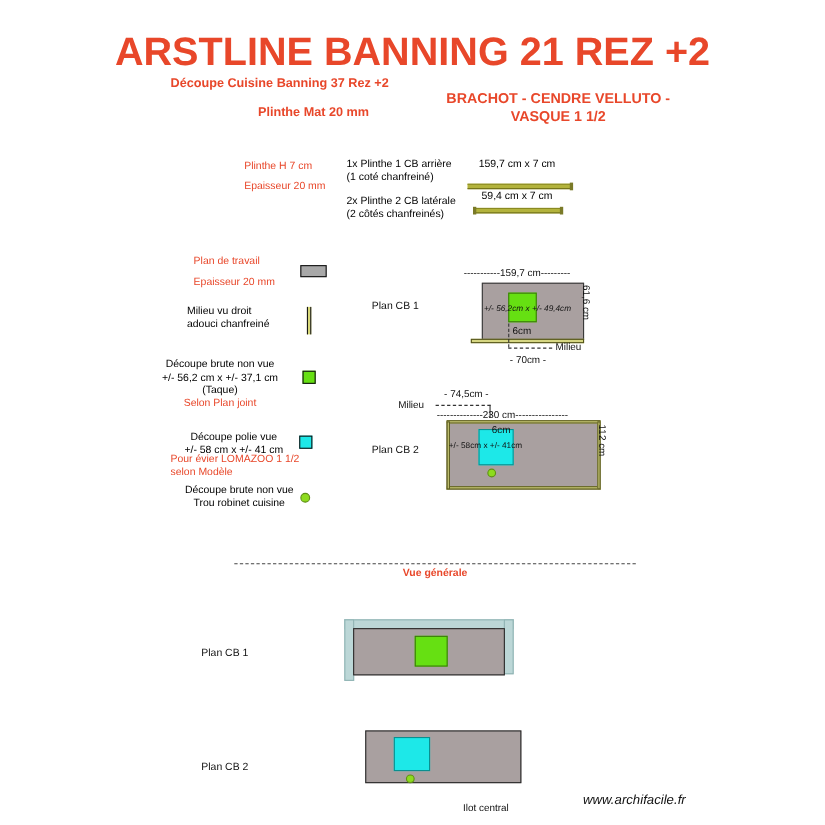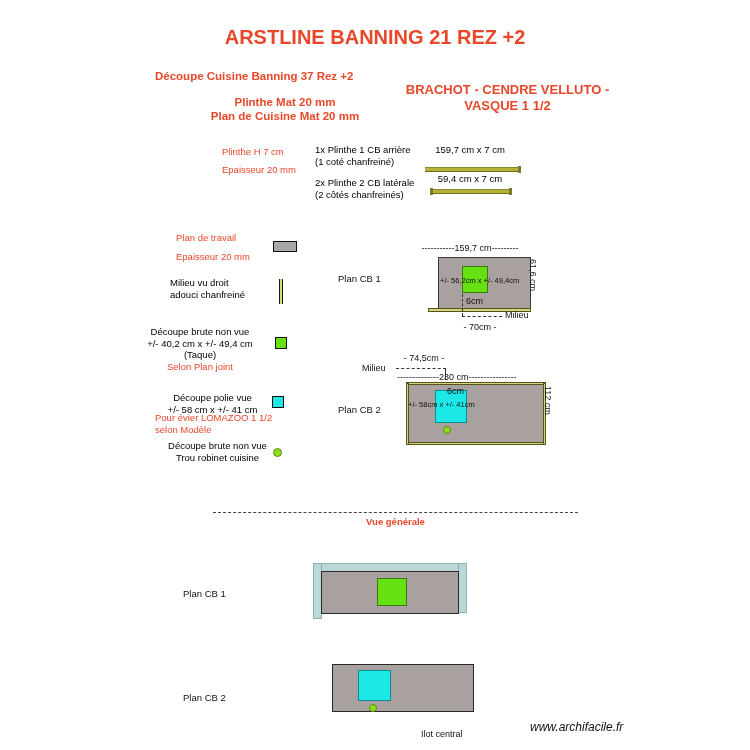--- a/index.html
+++ b/index.html
@@ -15,21 +15,21 @@
     overflow: hidden;
   }
   .abs { position: absolute; }
   .red { color: #e8472a; }
   .bold { font-weight: bold; }
   .ctr { text-align: center; }
 
   
   #main-title {
     left: 0; top: 26px; width: 750px;
-    font-size: 20px; font-weight: bold;
+    font-size: 36px; font-weight: bold;
     letter-spacing: 0px;
   }
   #subtitle-1 {
     left: 155px; top: 70px; width: 260px;
     font-size: 11.5px; font-weight: bold;
   }
   #subtitle-2 {
     left: 155px; top: 95px; width: 260px;
     font-size: 11.5px; font-weight: bold; line-height: 14px;
   }
@@ -128,21 +128,20 @@
 </style>
 </head>
 <body>
 
 <div class="abs ctr red bold" id="main-title">ARSTLINE BANNING 21 REZ +2</div>
 
 <div class="abs red" id="subtitle-1">Découpe Cuisine Banning 37 Rez +2</div>
 
 <div class="abs red ctr" id="subtitle-2">
   <div>Plinthe Mat 20 mm</div>
-  <div>Plan de Cuisine Mat 20 mm</div>
 </div>
 
 <div class="abs red ctr" id="client-title">
   <div>BRACHOT - CENDRE VELLUTO -</div>
   <div>VASQUE 1 1/2</div>
 </div>
 
 <div class="abs red legend-lbl" style="left:222px; top:146px;">Plinthe H 7 cm</div>
 <div class="abs red legend-lbl" style="left:222px; top:164px;">Epaisseur  20 mm</div>
 
@@ -168,21 +167,21 @@
 <div class="abs sw sw-gray" style="left:273px; top:241px; width:24px; height:11px;"></div>
 
 <div class="abs legend-lbl" style="left:170px; top:277px; width:110px;">
   <div>Milieu vu droit</div>
   <div>adouci chanfreiné</div>
 </div>
 <div class="abs edge-strip" style="left:279px; top:279px; width:4px; height:25px;"></div>
 
 <div class="abs legend-lbl ctr" style="left:130px; top:326px; width:140px;">
   <div>Découpe brute non vue</div>
-  <div>+/- 40,2 cm x +/- 49,4 cm (Taque)</div>
+  <div>+/- 56,2 cm x +/- 37,1 cm (Taque)</div>
   <div class="red">Selon Plan joint</div>
 </div>
 <div class="abs sw sw-green" style="left:275px; top:337px; width:12px; height:12px;"></div>
 
 <div class="abs legend-lbl ctr" style="left:155px; top:392px; width:115px;">
   <div>Découpe polie vue</div>
   <div>+/- 58 cm  x +/- 41 cm</div>
 </div>
 <div class="abs legend-lbl red" style="left:155px; top:412px; width:120px;">
   <div>Pour évier LOMAZOO 1 1/2</div>
@@ -197,21 +196,21 @@
 <div class="abs dot-green" style="left:273px; top:448px; width:9px; height:9px;"></div>
 
 <div class="abs plan-name" style="left:338px; top:273px;">Plan CB 1</div>
 
 <div class="abs dim ctr" style="left:410px; top:243px; width:120px;">-----------159,7 cm---------</div>
 
 <div class="abs board" style="left:438px; top:257px; width:93px; height:52px;"></div>
 <div class="abs board-bottom-edge" style="left:428px; top:308px; width:103px; height:4px;"></div>
 
 <div class="abs cut-green" style="left:462px; top:266px; width:26px; height:27px;"></div>
-<div class="abs inner-dim" style="left:440px; top:276px;">+/- 56,2cm x +/- 49,4cm</div>
+<div class="abs inner-dim" style="left:440px; top:276px;font-style:italic;">+/- 56,2cm x +/- 49,4cm</div>
 
 <div class="abs dim-v" style="left:538px; top:259px;">61,6 cm</div>
 
 <div class="abs dim" style="left:466px; top:296px;">6cm</div>
 
 <div class="abs dash-v" style="left:462px; top:294px; height:22px;"></div>
 <div class="abs dash-h" style="left:462px; top:316px; width:40px;"></div>
 <div class="abs dim" style="left:505px; top:310px;">Milieu</div>
 
 <div class="abs dim ctr" style="left:440px; top:322px; width:80px;">- 70cm -</div>

